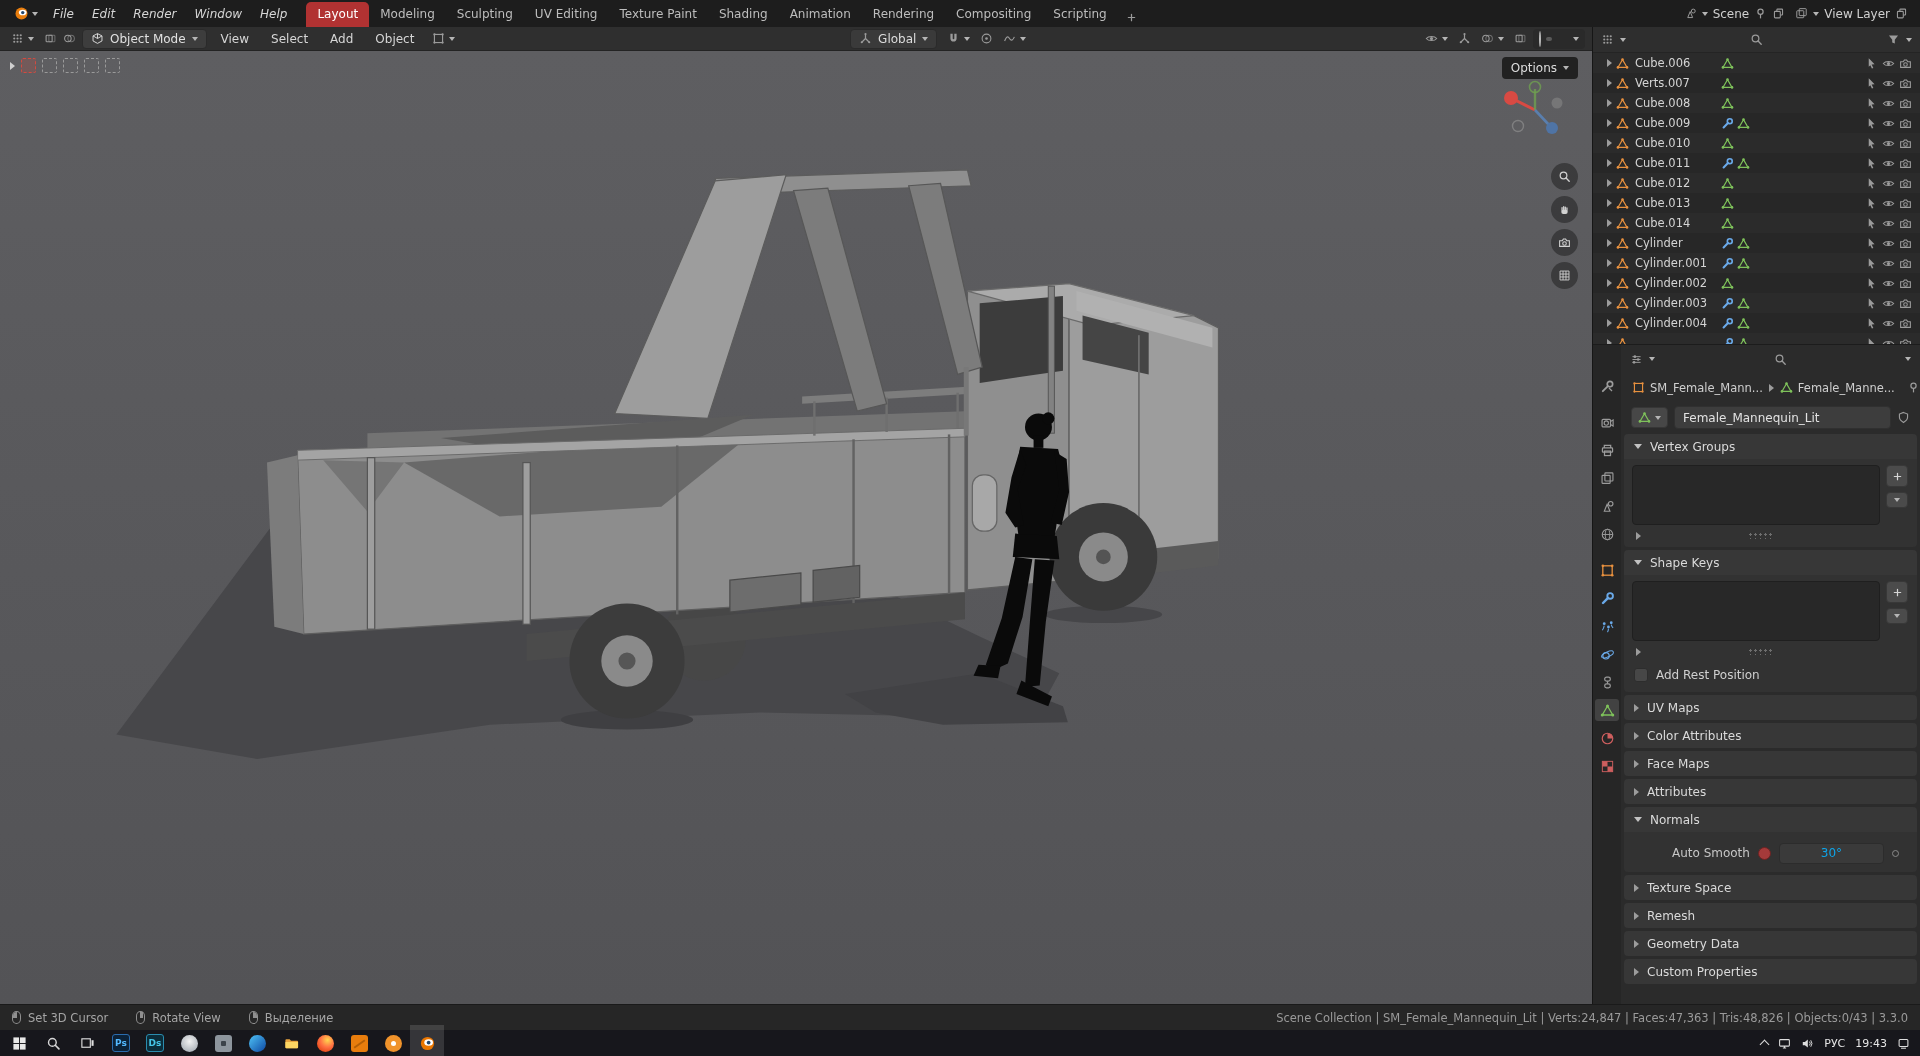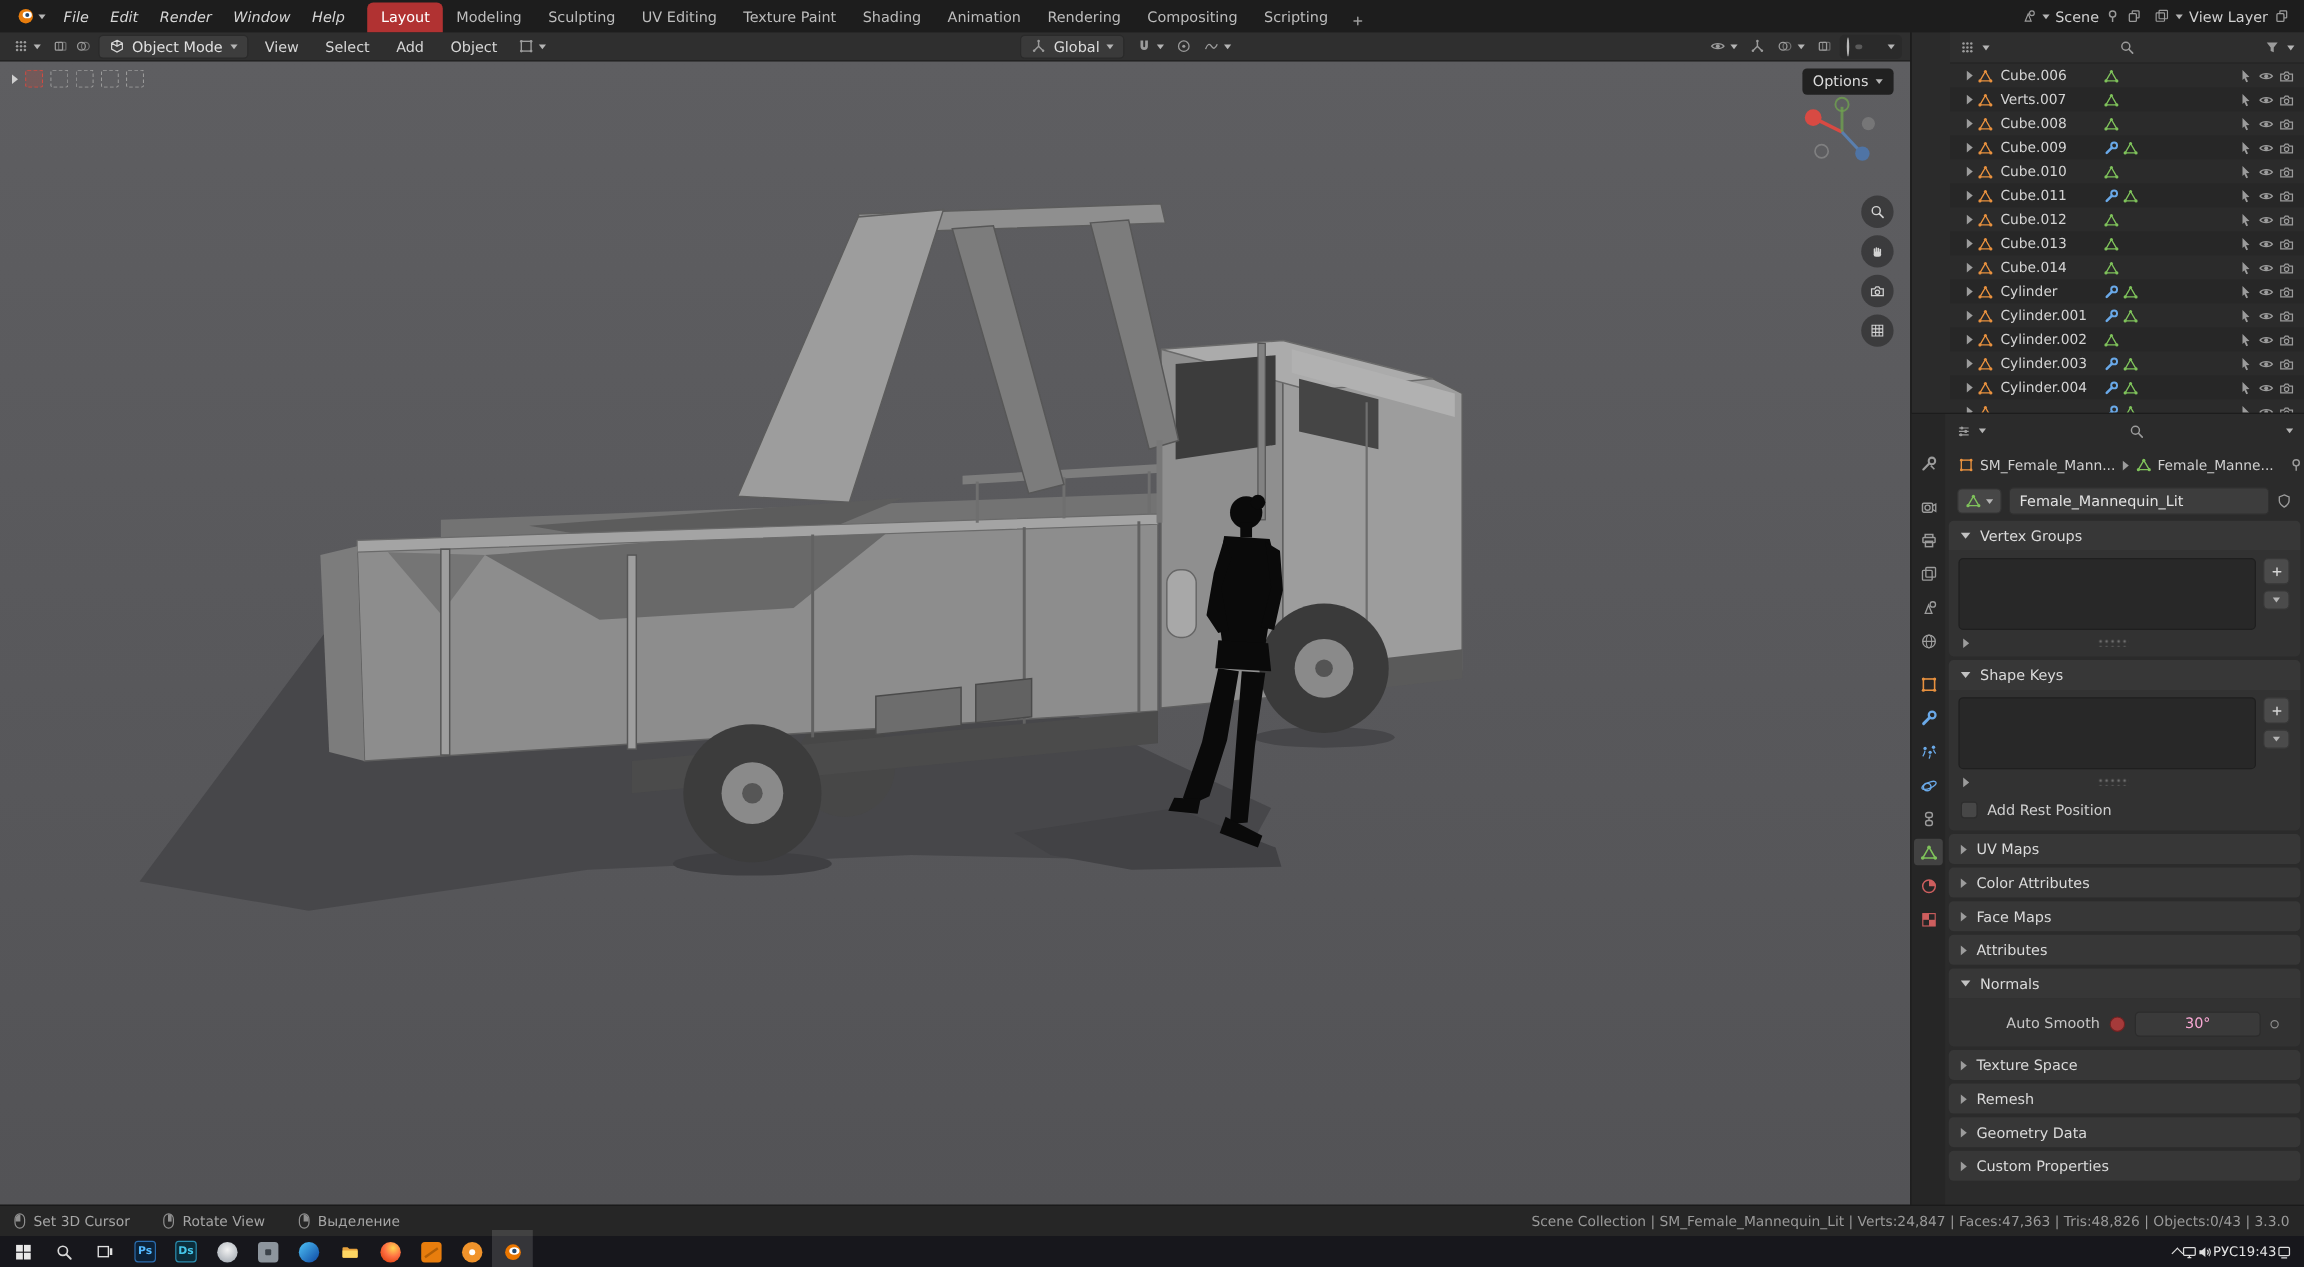--- a/index.html
+++ b/index.html
@@ -55,21 +55,21 @@
   .selbox.active{border-color:#d24b41;background:rgba(210,70,60,.18);}
   .options-btn{position:absolute;top:6px;right:14px;display:flex;align-items:center;gap:6px;background:rgba(22,22,22,.85);border-radius:4px;padding:4px 9px;color:#dddddd;}
   .nav-gizmo{position:absolute;top:22px;right:20px;width:74px;height:74px;}
   .vp-btns{position:absolute;top:112px;right:14px;display:flex;flex-direction:column;gap:6px;}
   .vp-btn{width:27px;height:27px;border-radius:50%;background:rgba(32,32,32,.55);display:flex;align-items:center;justify-content:center;color:#d2d2d2;}
 
   
   .right-col{flex:1 1 auto;display:flex;flex-direction:column;border-left:1px solid #161616;min-width:0;background:#2b2b2b;}
 
   
-  .outliner{height:317px;flex:0 0 317px;display:flex;flex-direction:column;overflow:hidden;background:#2b2b2b;margin-left:32px;}
+  .outliner{height:317px;flex:0 0 317px;display:flex;flex-direction:column;overflow:hidden;background:#2b2b2b;}
   .ol-header{height:26px;flex:0 0 26px;display:flex;align-items:center;gap:6px;padding:0 8px;background:#2e2e2e;border-bottom:1px solid #242424;}
   .ol-search{flex:1 1 auto;display:flex;align-items:center;justify-content:center;}
   .ol-body{flex:1 1 auto;overflow:hidden;}
   .ol-row{height:20px;display:flex;align-items:center;gap:4px;padding:0 6px 0 14px;background:#2b2b2b;}
   .ol-row:nth-child(even){background:#272727;}
   .ol-name{flex:0 0 82px;margin-left:2px;color:#d4d4d4;font-size:11.5px;white-space:nowrap;overflow:hidden;}
   .mods{flex:0 0 42px;display:flex;gap:3px;align-items:center;}
   .restrict{margin-left:auto;display:flex;gap:4px;align-items:center;padding-right:2px;}
 
   
@@ -94,21 +94,21 @@
   .listops{width:24px;flex:0 0 24px;display:flex;flex-direction:column;gap:5px;align-items:center;}
   .btn-sq{width:22px;height:22px;background:#4b4b4b;border:1px solid #383838;border-radius:4px;display:flex;align-items:center;justify-content:center;color:#d5d5d5;}
   .btn-dd{width:22px;height:16px;background:#4b4b4b;border:1px solid #383838;border-radius:4px;display:flex;align-items:center;justify-content:center;}
   .list-foot{height:15px;display:flex;align-items:center;margin-top:3px;padding:0 4px;position:relative;}
   .grip{position:absolute;left:42%;top:4px;width:26px;height:7px;background:radial-gradient(circle,#6e6e6e 1px,transparent 1.4px);background-size:5px 5px;}
   .chk{width:14px;height:14px;background:#474747;border:1px solid #2d2d2d;border-radius:3px;flex:0 0 auto;}
   .chk-row{height:27px;display:flex;align-items:center;gap:8px;padding:0 44px;}
   .prop-row{height:30px;display:flex;align-items:center;gap:8px;padding:0 10px;}
   .prop-label{flex:0 0 42%;text-align:right;color:#c6c6c6;}
   .chk-red{width:13px;height:13px;border-radius:50%;background:#a53a3a;border:1px solid #6e2222;flex:0 0 auto;}
-  .value-field{width:118px;height:21px;background:#3a3a3a;border:1px solid #2c2c2c;border-radius:4px;display:flex;align-items:center;justify-content:center;color:#f9a8d4;}
+  .value-field{width:118px;height:21px;background:#3a3a3a;border:1px solid #2c2c2c;border-radius:4px;display:flex;align-items:center;justify-content:center;color:#0ea5e9;}
   .anim-dot{width:7px;height:7px;border:1.2px solid #8a8a8a;border-radius:50%;margin-left:auto;flex:0 0 auto;}
 
   
   .statusbar{height:26px;flex:0 0 26px;background:#262626;border-top:1px solid #1a1a1a;display:flex;align-items:center;padding:0 12px;gap:28px;color:#a5a5a5;font-size:11.5px;}
   .hint{display:flex;align-items:center;gap:7px;}
   .mouse{width:9px;height:13px;border:1px solid #8f8f8f;border-radius:4.5px/5px;position:relative;flex:0 0 auto;}
   .mouse::before{content:"";position:absolute;background:#8f8f8f;}
   .mouse.l::before{left:0;top:0;width:4px;height:6px;border-radius:4px 0 0 0;}
   .mouse.m::before{left:3px;top:0;width:2.5px;height:6px;}
   .mouse.r::before{right:0;top:0;width:4px;height:6px;border-radius:0 4px 0 0;}
@@ -124,21 +124,21 @@
   .circ{width:17px;height:17px;border-radius:50%;}
   .c-steam{background:radial-gradient(circle at 50% 38%,#f2f2f2,#9aa2ab);}
   .c-edge{background:linear-gradient(135deg,#4fc3f7,#0d47a1);}
   .c-fire{background:radial-gradient(circle at 62% 30%,#ffd54f,#ff7043 45%,#e64a19 78%);}
   .c-orangeb{background:#f0932b;position:relative;}
   .c-orangeb::after{content:"";position:absolute;left:6px;top:6px;width:5px;height:5px;border-radius:50%;background:#fff;}
   .sq-gray{width:17px;height:17px;border-radius:3px;background:#8d959d;position:relative;}
   .sq-gray::after{content:"";position:absolute;left:6px;top:6px;width:5px;height:5px;background:#3c434a;border-radius:1px;}
   .sq-orange{width:17px;height:17px;border-radius:3px;background:#e87d0d;position:relative;}
   .sq-orange::after{content:"";position:absolute;left:2px;top:8px;width:13px;height:2px;background:#b35f06;transform:rotate(-35deg);}
-  .tray{margin-left:auto;display:flex;align-items:center;padding:0 10px;color:#e6e6e6;font-size:11px;}
+  .tray{margin-left:auto;display:flex;align-items:center;gap:10px;padding:0 10px;color:#e6e6e6;font-size:11px;}
   .caret-up{width:7px;height:7px;border-left:1.6px solid #dddddd;border-top:1.6px solid #dddddd;transform:rotate(45deg);margin-top:3px;}
 </style>
 </head>
 <body>
 
 <svg width="0" height="0" style="position:absolute">
   <defs>
     <symbol id="s-tri" viewBox="0 0 16 16">
         <path d="M8 3.2 L13.6 12.8 H2.4 Z" fill="none" stroke="currentColor" stroke-width="1.4"></path>
         <circle cx="8" cy="3.2" r="1.6" fill="currentColor"></circle>

